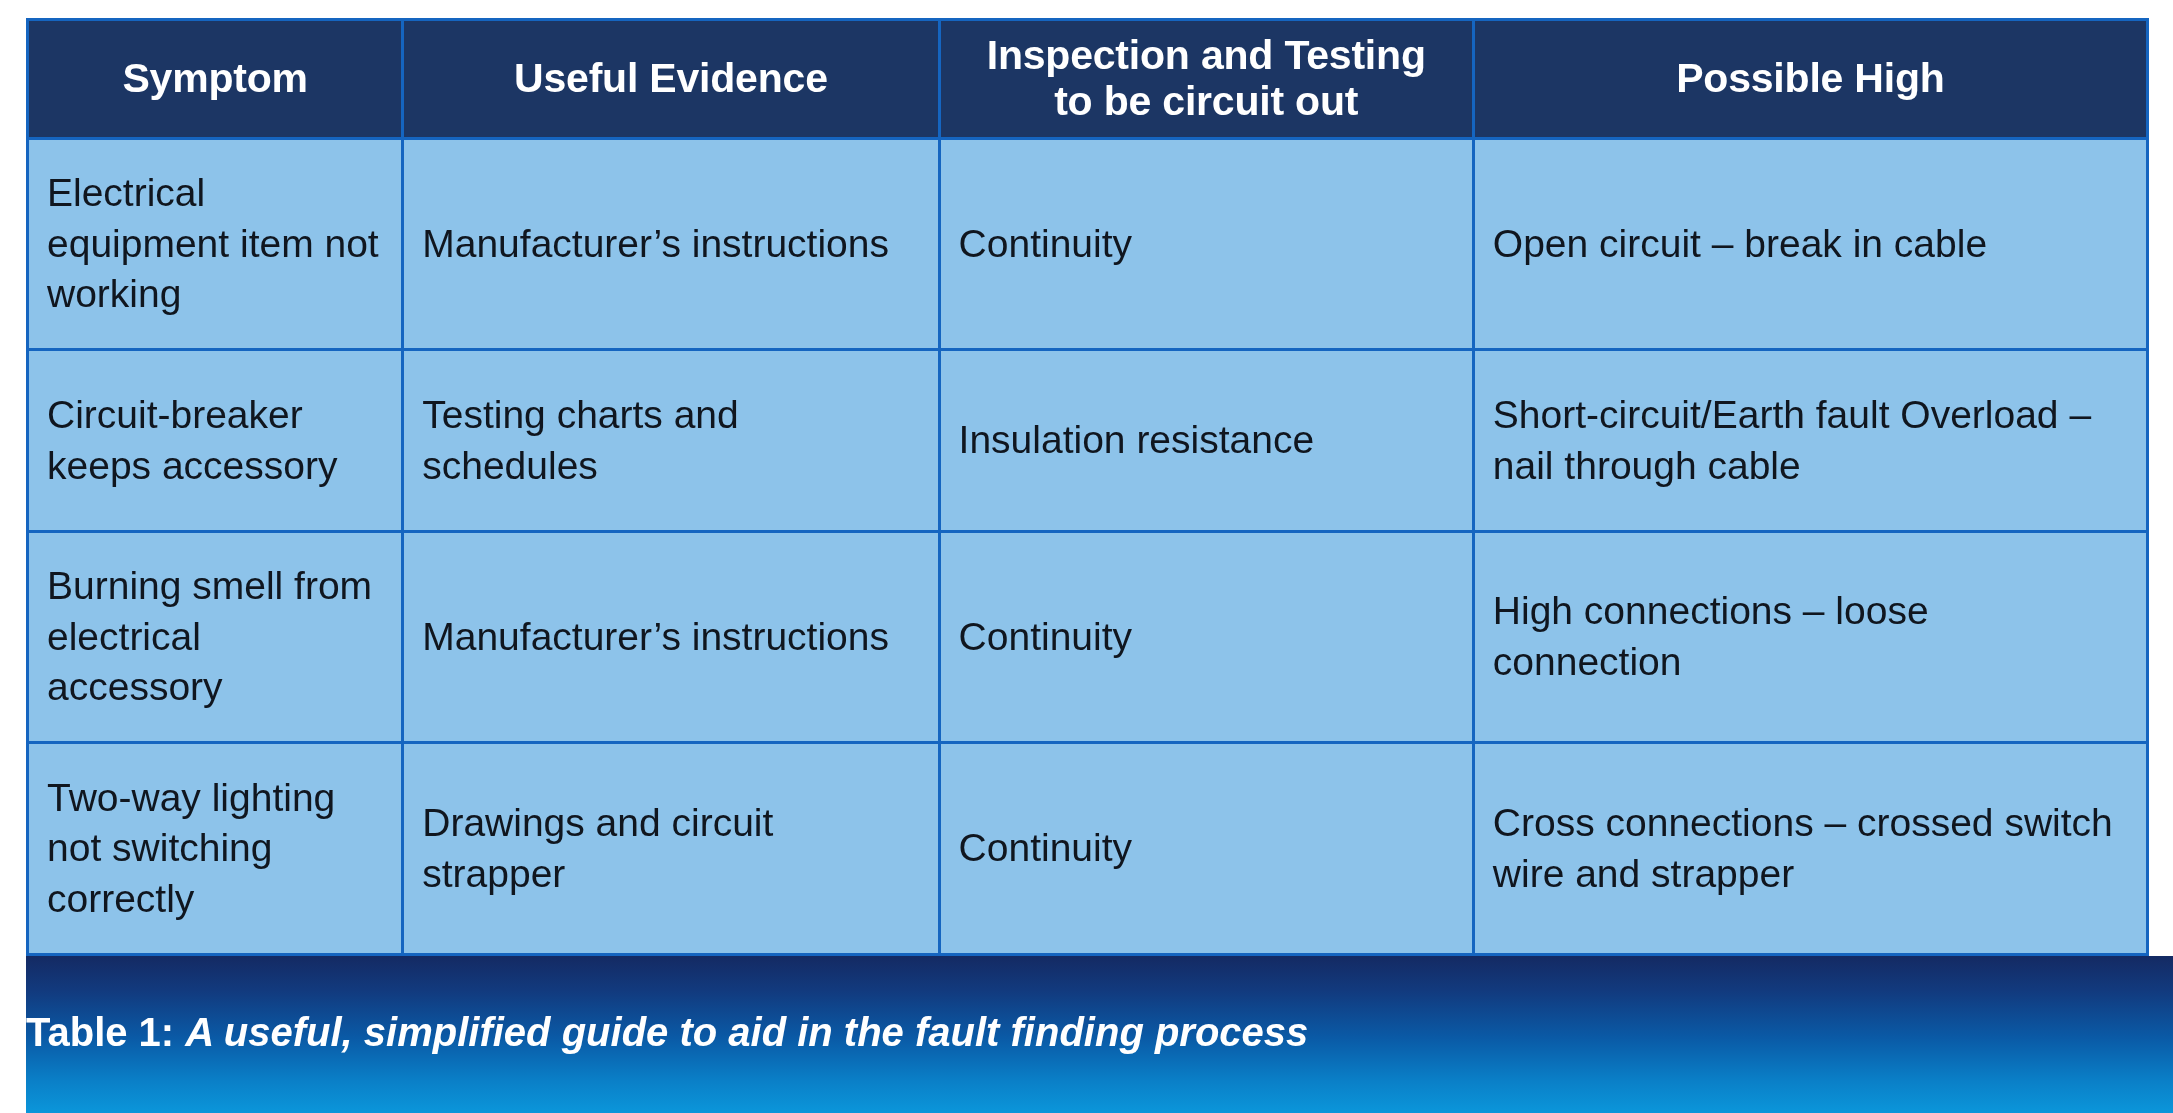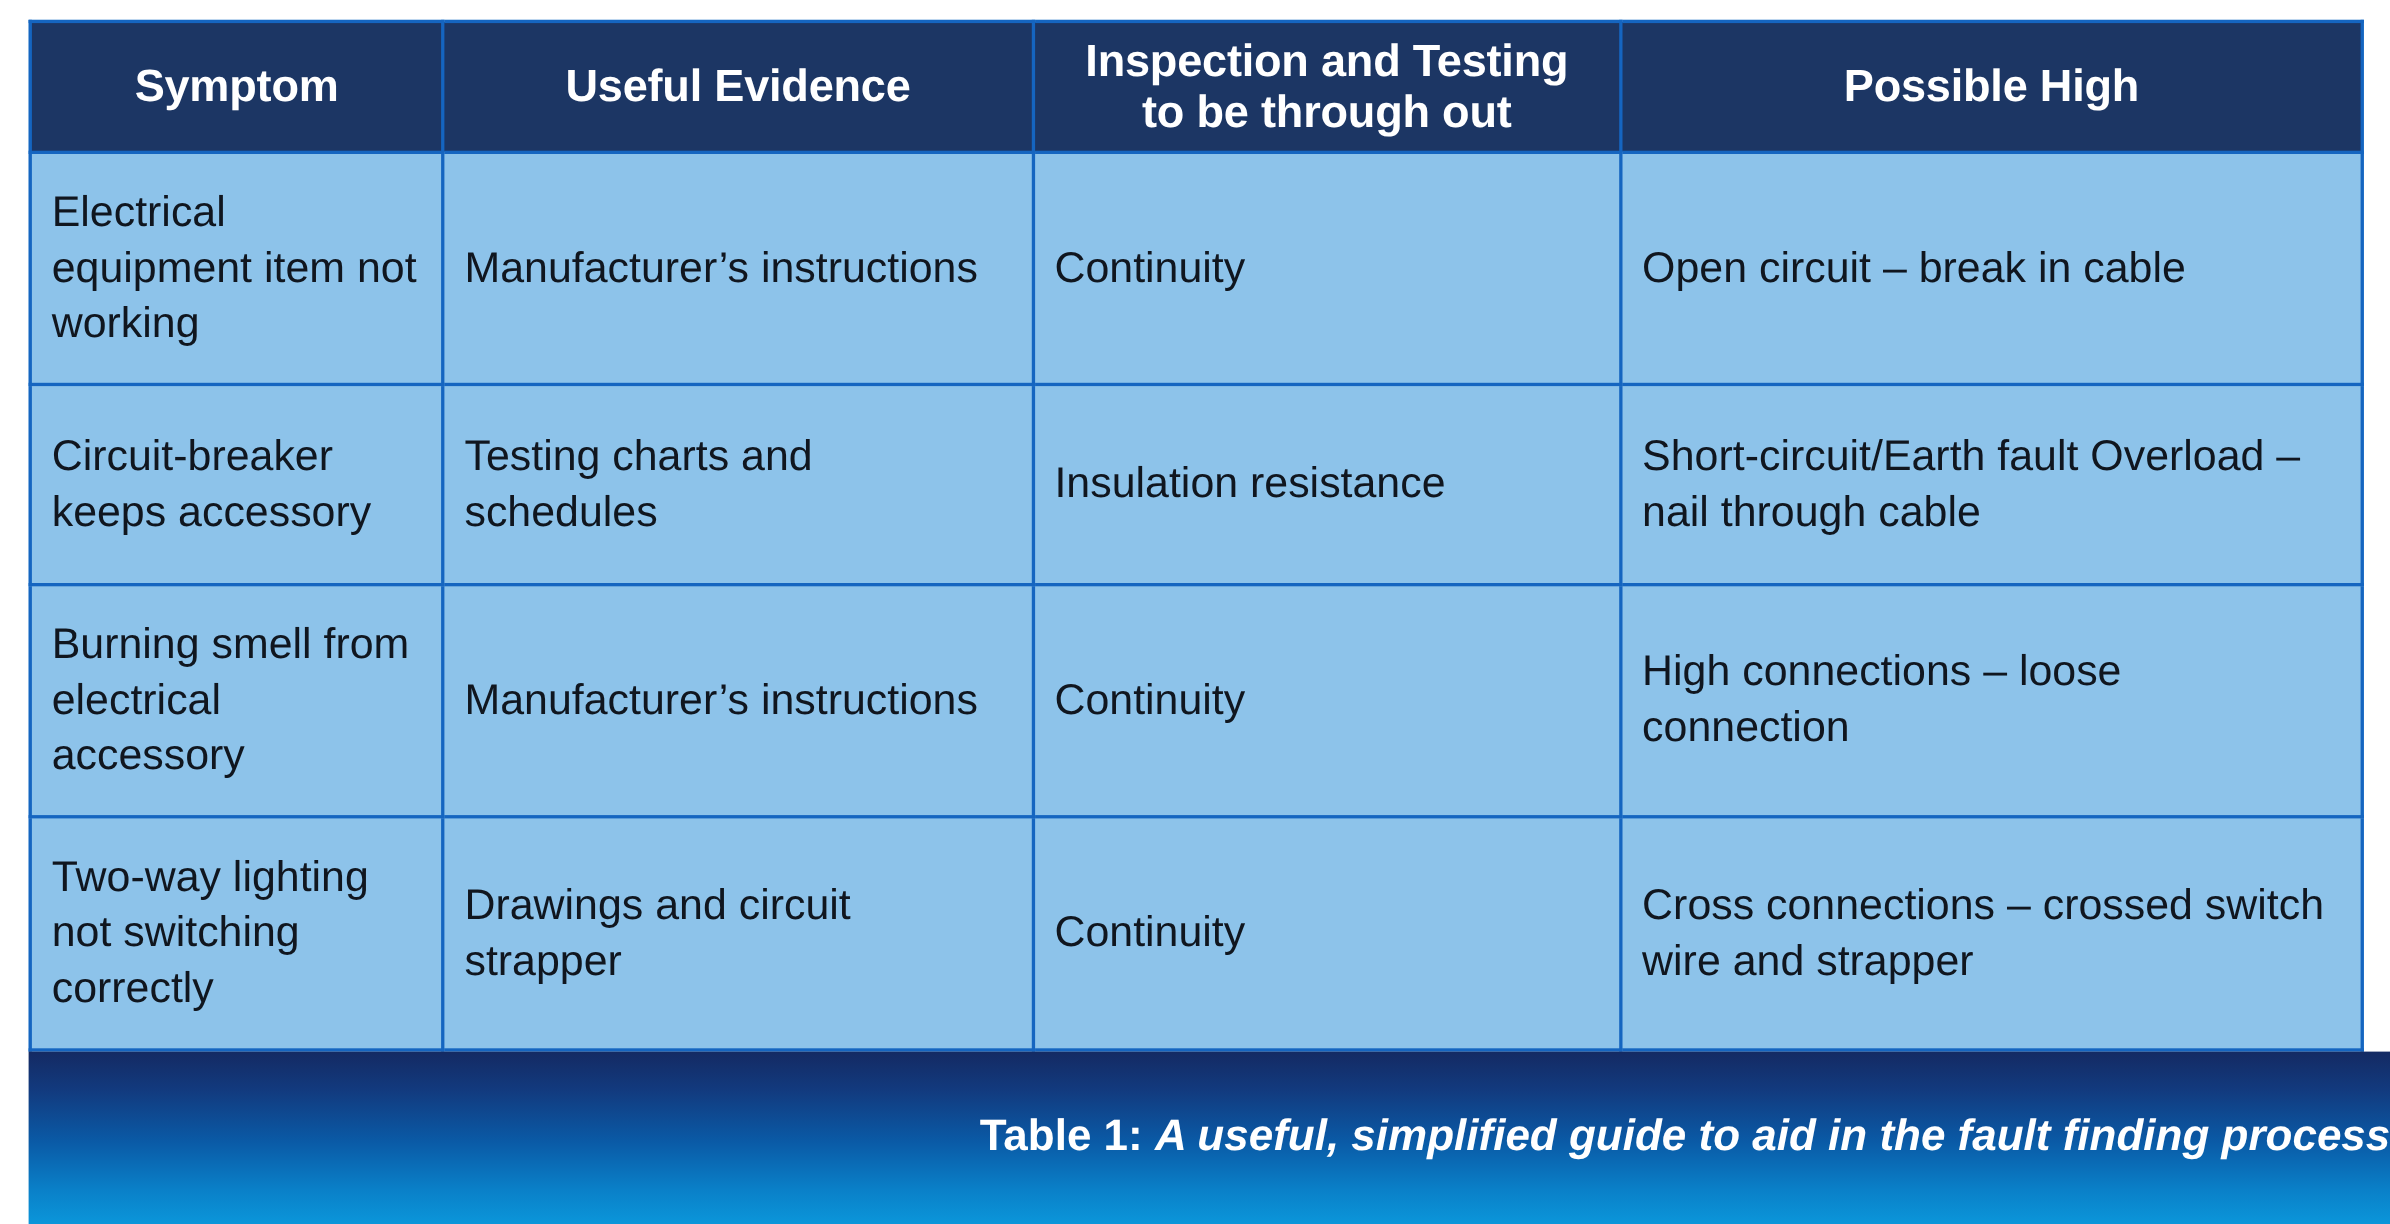--- a/index.html
+++ b/index.html
@@ -88,21 +88,21 @@
     width: 2147px;
     height: 157px;
     background: linear-gradient(to bottom,
         #142A63 0%,
         #123A7E 22%,
         #0A5AA6 52%,
         #0A80C8 80%,
         #0B96DA 100%);
     display: flex;
     align-items: center;
-    justify-content: flex-end;
+    justify-content: flex-start;
     overflow: hidden;
   }
 
   #caption-text {
     color: #ffffff;
     font-family: "Liberation Sans", sans-serif;
     font-size: 40px;
     line-height: 1;
     white-space: nowrap;
     text-align: center;
@@ -134,21 +134,21 @@
       <thead>
         <tr class="header-row">
           <th>
             <span class="cell-line">Symptom</span>
           </th>
           <th>
             <span class="cell-line">Useful Evidence</span>
           </th>
           <th>
             <span class="cell-line">Inspection and Testing</span>
-            <span class="cell-line">to be through out</span>
+            <span class="cell-line">to be circuit out</span>
           </th>
           <th>
             <span class="cell-line">Possible High</span>
           </th>
         </tr>
       </thead>
 
       <tbody>
         <tr class="data-row r1">
           <td>Electrical equipment item not working</td>

